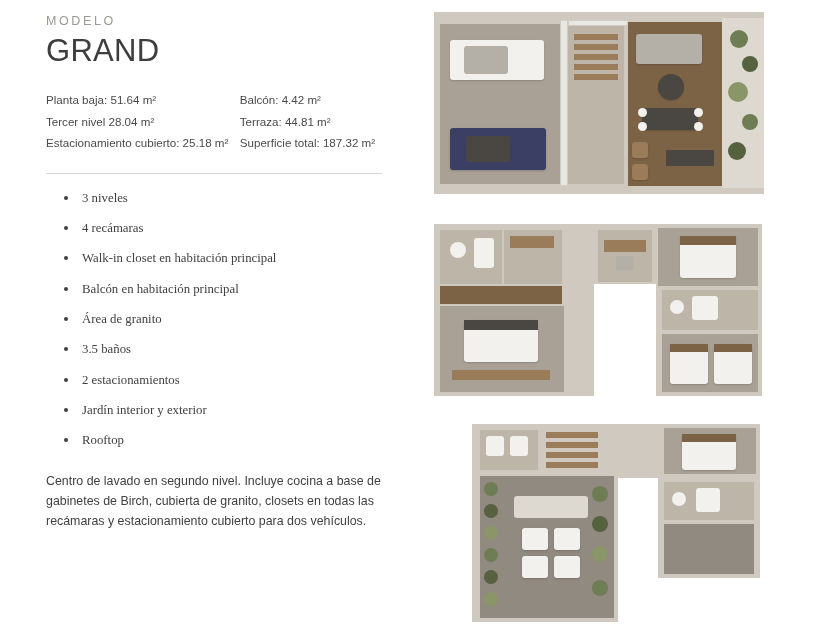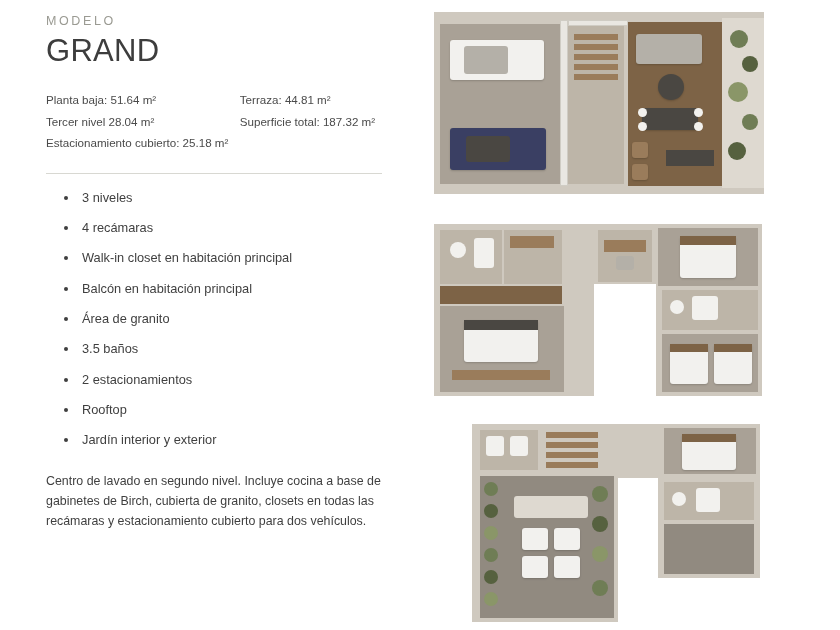--- a/index.html
+++ b/index.html
@@ -64,20 +64,21 @@
     width: 336px;
     height: 1px;
     background: #d8d8d2;
     margin: 6px 0 18px 0;
   }
 
   .features {
     list-style: none;
     margin: 0 0 24px 0;
     padding: 0 0 0 18px;
+    font-family: Liberation Serif, serif;
   }
   .features li {
     position: relative;
     font-size: 12.8px;
     line-height: 1.0;
     color: #3f3f3f;
     padding: 0 0 0 18px;
     margin-bottom: 17.5px;
   }
   .features li::before {
@@ -156,37 +157,38 @@
       <span>GRAND</span>
     </h1>
 
     <div class="specs">
       <div class="spec-col col-a">
         <div class="spec-row">Planta baja: 51.64 m²</div>
         <div class="spec-row">Tercer nivel 28.04 m²</div>
         <div class="spec-row">Estacionamiento cubierto: 25.18 m²</div>
       </div>
       <div class="spec-col col-b">
+        <div class="spec-row">Balcón: 4.42 m²</div>
         <div class="spec-row">Terraza: 44.81 m²</div>
         <div class="spec-row">Superficie total: 187.32 m²</div>
       </div>
     </div>
 
     <div class="divider"></div>
 
     <ul class="features">
       <li>3 niveles</li>
       <li>4 recámaras</li>
       <li>Walk-in closet en habitación principal</li>
       <li>Balcón en habitación principal</li>
       <li>Área de granito</li>
       <li>3.5 baños</li>
       <li>2 estacionamientos</li>
+      <li>Jardín interior y exterior</li>
       <li>Rooftop</li>
-      <li>Jardín interior y exterior</li>
     </ul>
 
     <p class="note">Centro de lavado en segundo nivel. Incluye cocina a base de gabinetes de Birch, cubierta de granito, closets en todas las recámaras y estacionamiento cubierto para dos vehículos.</p>
   </div>
 
   <div class="right-col">
 
     <div class="plan plan-1">
       <div class="floor">
 

